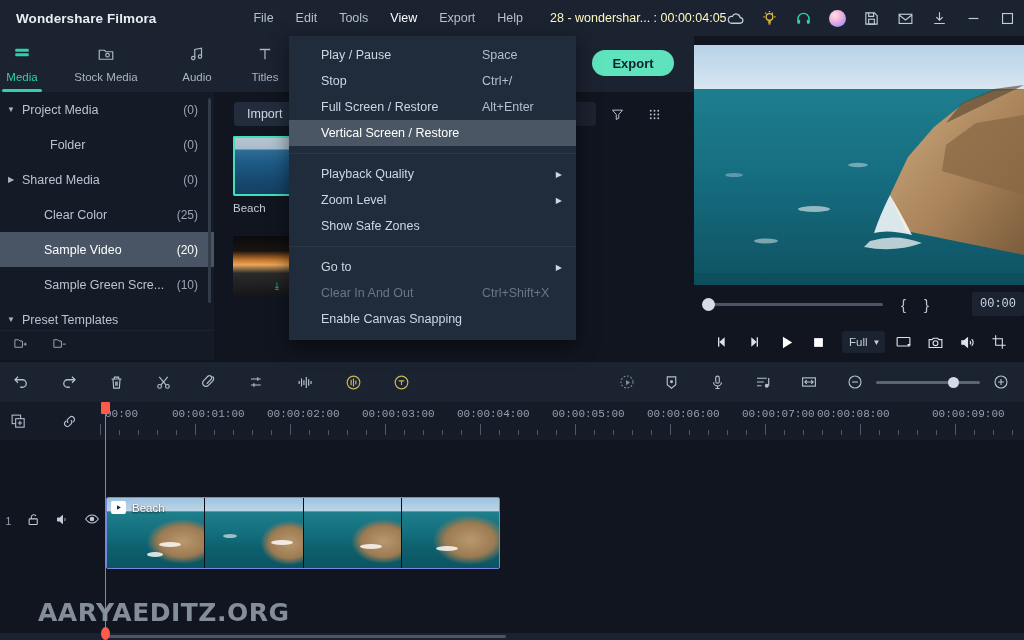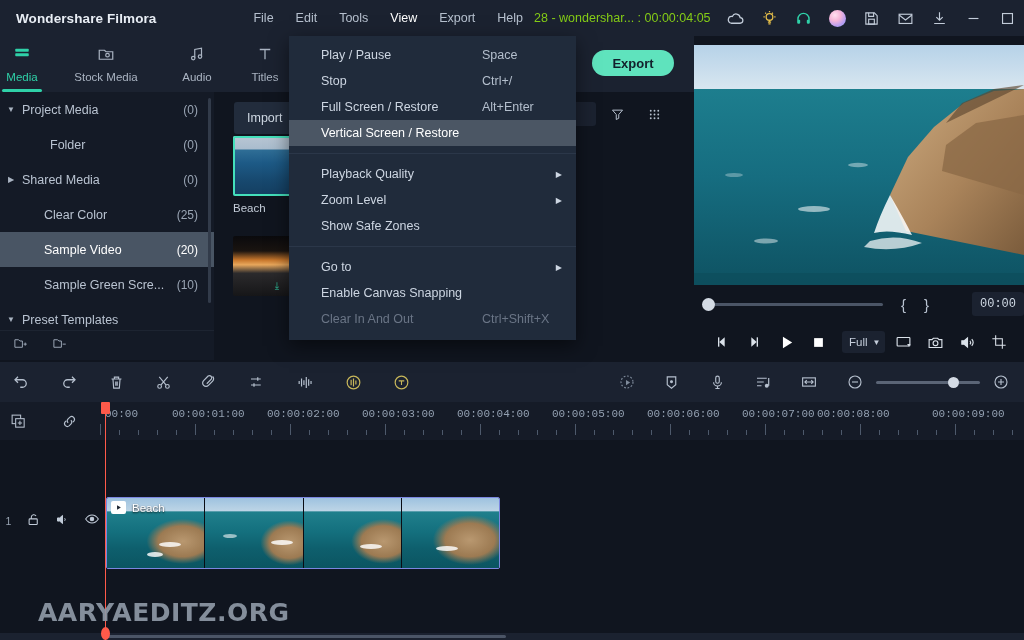--- a/index.html
+++ b/index.html
@@ -25,21 +25,21 @@
     white-space: nowrap;
     font-weight: bold;
   }
   .menubar { display: flex; align-items: center; margin-left: 86px; }
   .menu-item {
     font-size: 12.5px; color: #b6c0ce; padding: 8px 11px; white-space: nowrap;
     cursor: default;
   }
   .menu-item.active { color: #ffffff; }
   .proj-title {
-    font-size: 12.5px; color: #84cc16; margin-left: 0; white-space: nowrap;
+    font-size: 12.5px; color: #fef9c3; margin-left: 16px; white-space: nowrap;
   }
   .tb-icons { position: absolute; right: 0; top: 0; height: 36px; display: flex; align-items: center; }
   .tb-ic {
     width: 34px; height: 36px; display: flex; align-items: center; justify-content: center;
     cursor: default;
   }
   .tb-ic svg { display:block; }
   .avatar-circle {
     width: 17px; height: 17px; border-radius: 50%;
     background: radial-gradient(circle at 35% 30%, #ffe0f0 0%, #f7b6d8 35%, #b49cf2 70%, #8fb8f0 100%);
@@ -91,21 +91,21 @@
     border-top: 1px solid #1d2431;
   }
 
   
   .browser {
     position: absolute; left: 214px; top: 92px; width: 480px; height: 268px;
     background: #10151f;
   }
   .browser-top { position: relative; height: 44px; }
   .import-btn {
-    position: absolute; left: 20px; top: 10px; height: 32px; padding: 0 13px;
+    position: absolute; left: 20px; top: 10px; height: 24px; padding: 0 13px;
     background: #222c3c; border-radius: 3px; color: #cfd8e3; font-size: 12.5px;
     display: flex; align-items: center; cursor: default;
   }
   .search-box {
     position: absolute; right: 98px; top: 10px; width: 118px; height: 24px;
     background: #1b2230; border-radius: 3px;
   }
   .br-ic {
     position: absolute; top: 9px; width: 26px; height: 26px;
     display: flex; align-items: center; justify-content: center; cursor: default;
@@ -852,22 +852,22 @@
       <span class="dd-arrow">▶</span>
     </div>
     <div class="dd-item">
       <span>Show Safe Zones</span>
     </div>
     <div class="dd-sep"></div>
     <div class="dd-item">
       <span>Go to</span>
       <span class="dd-arrow">▶</span>
     </div>
-    <div class="dd-item">
-      <span>Enable Canvas Snapping</span>
-    </div>
     <div class="dd-item dis">
       <span>Clear In And Out</span>
       <span class="dd-key">Ctrl+Shift+X</span>
     </div>
+    <div class="dd-item">
+      <span>Enable Canvas Snapping</span>
+    </div>
   </div>
 
 </div>
 
 </body></html>

